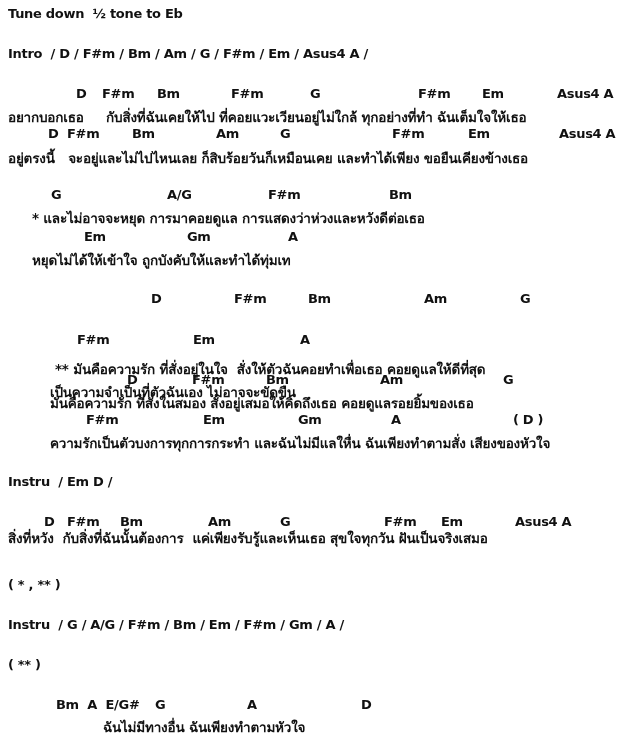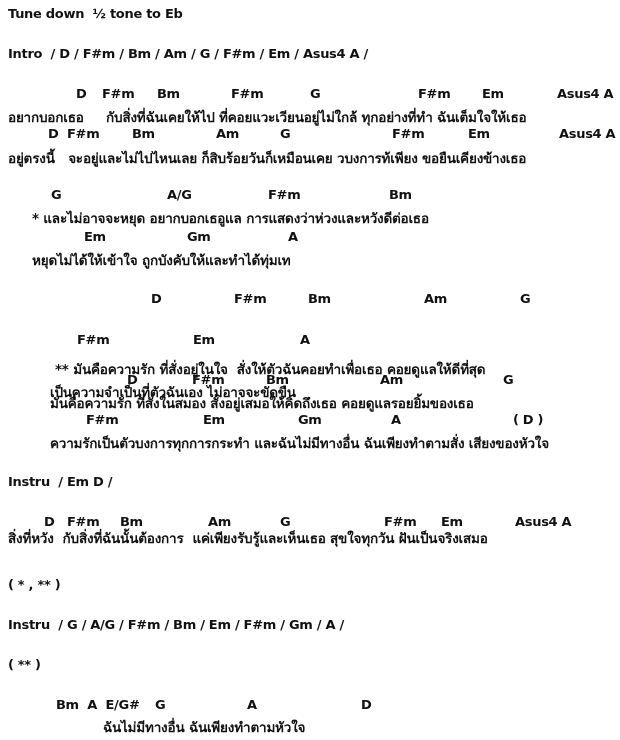--- a/index.html
+++ b/index.html
@@ -35,30 +35,30 @@
       <div class="chord-line" style="top: 126px;">
         <span class="chord" style="left: 48px;">D</span>
         <span class="chord" style="left: 67px;">F#m</span>
         <span class="chord" style="left: 132px;">Bm</span>
         <span class="chord" style="left: 216px;">Am</span>
         <span class="chord" style="left: 280px;">G</span>
         <span class="chord" style="left: 392px;">F#m</span>
         <span class="chord" style="left: 468px;">Em</span>
         <span class="chord" style="left: 559px;">Asus4 A</span>
       </div>
-      <div class="lyric" style="left: 8px; top: 147px;">อยู่ตรงนี้   จะอยู่และไม่ไปไหนเลย ก็สิบร้อยวันก็เหมือนเคย วบงการท้เพียง ขอยืนเคียงข้างเธอ</div>
+      <div class="lyric" style="left: 8px; top: 147px;">อยู่ตรงนี้   จะอยู่และไม่ไปไหนเลย ก็สิบร้อยวันก็เหมือนเคย และทำได้เพียง ขอยืนเคียงข้างเธอ</div>
     </div>
   <div>
       <div class="chord-line" style="top: 187px;">
         <span class="chord" style="left: 51px;">G</span>
         <span class="chord" style="left: 167px;">A/G</span>
         <span class="chord" style="left: 268px;">F#m</span>
         <span class="chord" style="left: 389px;">Bm</span>
       </div>
-      <div class="lyric" style="left: 32px; top: 207px;">* และไม่อาจจะหยุด อยากบอกเธอูแล การแสดงว่าห่วงและหวังดีต่อเธอ</div>
+      <div class="lyric" style="left: 32px; top: 207px;">* และไม่อาจจะหยุด การมาคอยดูแล การแสดงว่าห่วงและหวังดีต่อเธอ</div>
       <div class="chord-line" style="top: 229px;">
         <span class="chord" style="left: 84px;">Em</span>
         <span class="chord" style="left: 187px;">Gm</span>
         <span class="chord" style="left: 288px;">A</span>
       </div>
       <div class="lyric" style="left: 32px; top: 249px;">หยุดไม่ได้ให้เข้าใจ ถูกบังคับให้และทำได้ทุ่มเท</div>
     </div>
   <div>
       <div class="chord-line" style="top: 291px;">
         <span class="chord" style="left: 151px;">D</span>
@@ -82,21 +82,21 @@
         <span class="chord" style="left: 503px;">G</span>
       </div>
       <div class="lyric" style="left: 50px; top: 392px;">มันคือความรัก ที่สั่งในสมอง สั่งอยู่เสมอให้คิดถึงเธอ คอยดูแลรอยยิ้มของเธอ</div>
       <div class="chord-line" style="top: 412px;">
         <span class="chord" style="left: 86px;">F#m</span>
         <span class="chord" style="left: 203px;">Em</span>
         <span class="chord" style="left: 298px;">Gm</span>
         <span class="chord" style="left: 391px;">A</span>
         <span class="chord" style="left: 513px;">( D )</span>
       </div>
-      <div class="lyric" style="left: 50px; top: 432px;">ความรักเป็นตัวบงการทุกการกระทำ และฉันไม่มีทางอื่น ฉันเพียงทำตามสั่ง เสียงของหัวใจ</div>
+      <div class="lyric" style="left: 50px; top: 432px;">ความรักเป็นตัวบงการทุกการกระทำ และฉันไม่มีแลใหื่น ฉันเพียงทำตามสั่ง เสียงของหัวใจ</div>
     </div>
 
   <div class="heading" style="top:474px">Instru  / Em D /</div>
 
   <div>
       <div class="chord-line" style="top: 514px;">
         <span class="chord" style="left: 44px;">D</span>
         <span class="chord" style="left: 67px;">F#m</span>
         <span class="chord" style="left: 120px;">Bm</span>
         <span class="chord" style="left: 208px;">Am</span>

